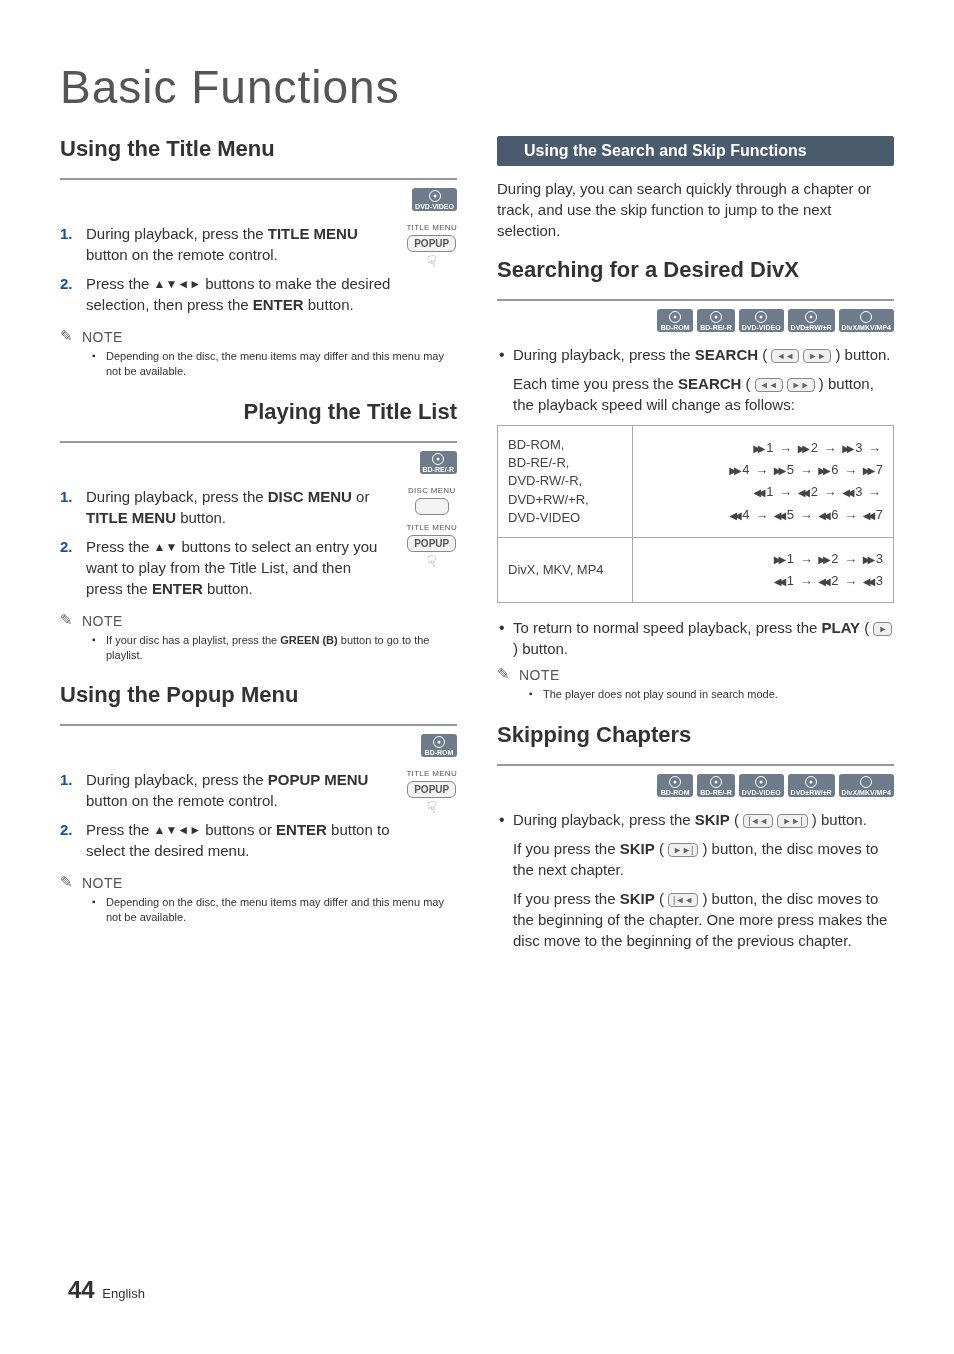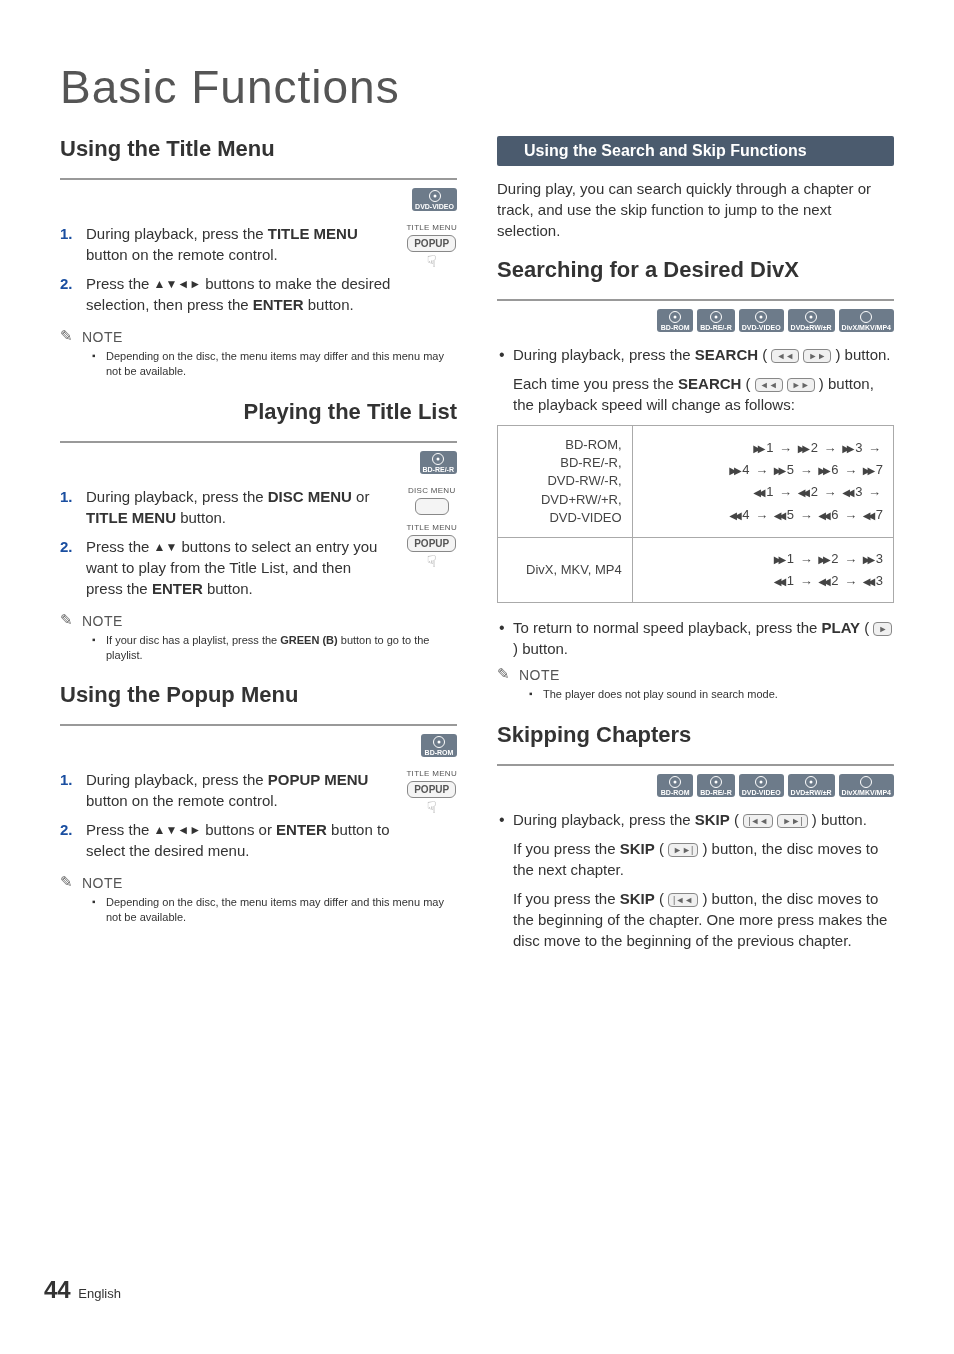--- a/index.html
+++ b/index.html
@@ -105,33 +105,33 @@
     display: inline-block; margin-bottom: 2px;
   }
   .hand {
     font-size: 16px; color: #999; line-height: 1;
   }
   .speed-table {
     border-collapse: collapse; width: 100%; margin: 10px 0 14px 0;
     font-size: 13px;
   }
   .speed-table td { border: 1px solid #aaa; padding: 10px 10px; vertical-align: middle;}
-  .speed-table td:first-child { text-align: right; color: #444; width: 34%; line-height: 1.4;}
+  .speed-table td:first-child { text-align: left; color: #444; width: 34%; line-height: 1.4;}
   .speed-table td:last-child { color: #444; line-height: 1.7; text-align: right;}
   .tri { display: inline-block; font-size: 10px; letter-spacing: -3px; vertical-align: 0px;}
   .tri-r::before { content: "▶▶"; }
   .tri-l::before { content: "◀◀"; }
   .arrow { display: inline-block; margin: 0 2px;}
   .icon-btn {
     display: inline-block; border: 1.2px solid #888; border-radius: 4px;
     padding: 0 4px; font-size: 9px; color: #666; vertical-align: 1px;
     background: #f0f0f0; line-height: 13px; height: 14px;
   }
   .page-footer {
-    position: absolute; bottom: 50px; left: 44px;
+    position: absolute; bottom: 50px; left: 68px;
     font-size: 13px; color: #333;
   }
   .page-footer .num { font-size: 24px; font-weight: bold; margin-right: 4px;}
   .arr-glyph { font-size: 12px; vertical-align: 1px;}
   .step-text { flex: 1;}
   .with-diagram { display:flex; align-items:flex-start; gap:8px;}
   .with-diagram .steps-block { flex:1;}
 </style>
 </head>
 <body>

